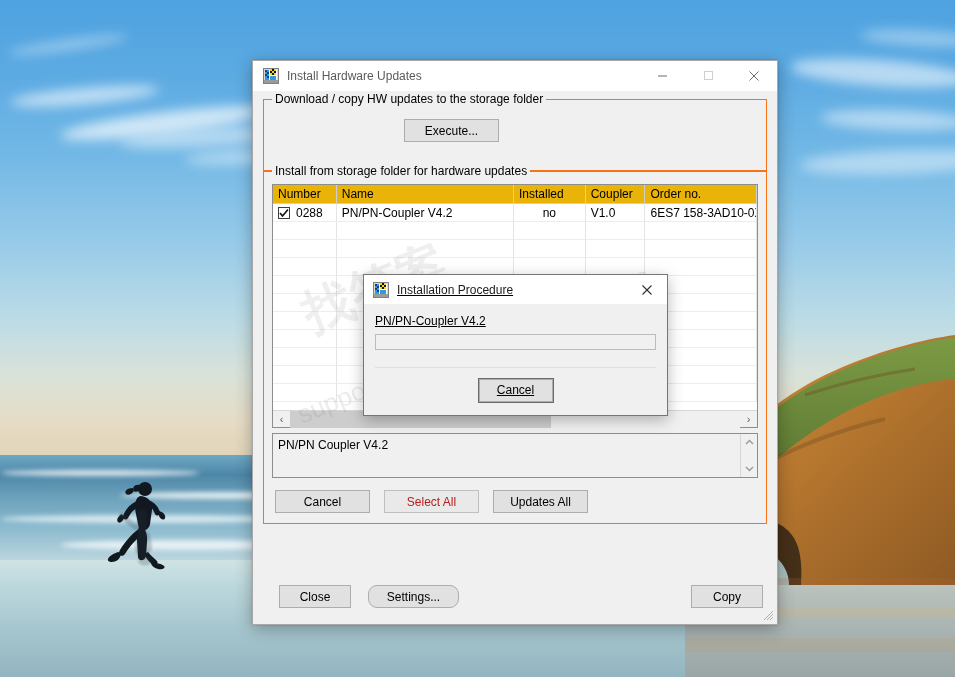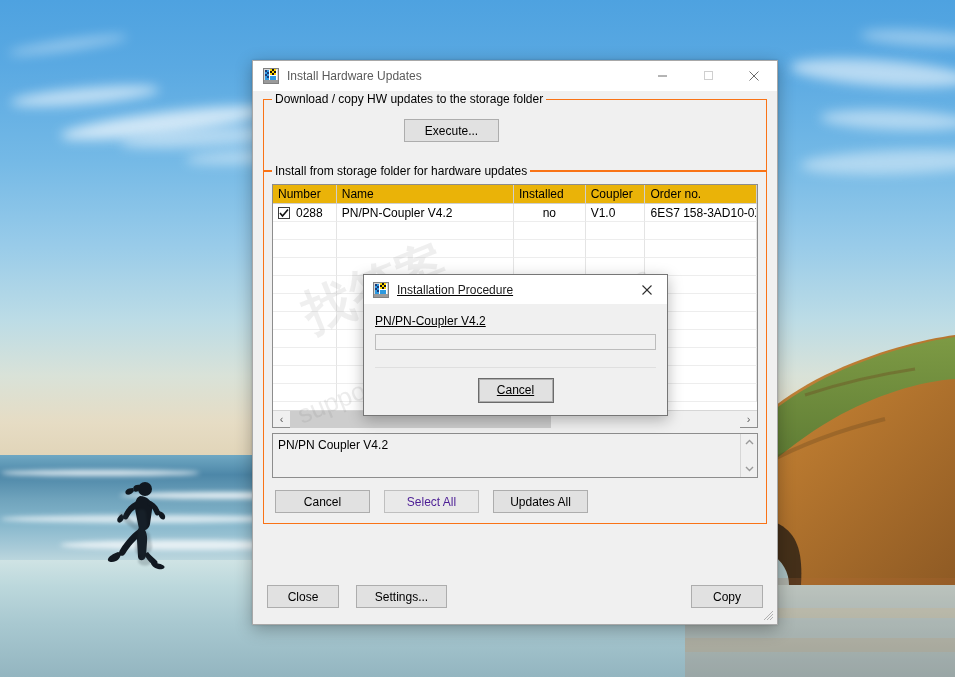--- a/index.html
+++ b/index.html
@@ -142,21 +142,21 @@
     border: 1px solid #adadad;
     font-family: "Liberation Sans", sans-serif;
     font-size: 12px;
     color: #000;
     height: 23px;
     padding: 0 6px;
     cursor: default;
     display: inline-flex; align-items: center; justify-content: center;
     white-space: nowrap;
   }
-  .btn.disabled { color: #4c1d95; border-color: #bfbfbf; background: #e9e9e9; }
+  .btn.disabled { color: #b91c1c; border-color: #bfbfbf; background: #e9e9e9; }
   .btn.focus { outline: 1px solid #6b6b6b; outline-offset: 0px; }
 
   
   .listwrap {
     border: 1px solid #8d8d8d;
     background: #ffffff;
     margin-top: 4px;
   }
   .lvheader { display: flex; height: 19px; background: #ffffff; }
   .lvh {
@@ -223,21 +223,21 @@
 
   .btnrow { display: flex; gap: 14px; margin: 12px 0 0 0; padding-left: 3px; }
   .btn-w { width: 95px; }
 
   .footer {
     position: absolute; left: 0; bottom: 0; width: 100%;
     height: 56px;
     background: #f0f0f0;
     border-top: 1px solid #f0f0f0;
   }
-  .footer-inner { position: relative; padding: 16px 14px 0 14px; display:flex; }
+  .footer-inner { position: relative; padding: 16px 14px 0 14px; display:flex;margin-left:12px; }
   .grip { position: absolute; right: 3px; bottom: 3px; width: 14px; height: 14px; }
 
   
   #modal {
     position: absolute;
     left: 363px; top: 274px;
     width: 305px; height: 142px;
     background: #f0f0f0;
     border: 1px solid #767676;
     box-shadow: 0 4px 14px rgba(0,0,0,0.28);
@@ -553,21 +553,21 @@
           <button class="btn btn-w">Cancel</button>
           <button class="btn btn-w disabled">Select All</button>
           <button class="btn btn-w">Updates All</button>
         </div>
       </div>
     </div>
 
     <div class="footer">
       <div class="footer-inner">
         <button class="btn" style="width:72px;">Close</button>
-        <button class="btn" style="width:91px; margin-left:17px;">Settings...</button>
+        <button class="btn" style="width:91px; margin-left:17px;border-radius:9px;">Settings...</button>
         <button class="btn" style="width:72px; margin-left:auto;">Copy</button>
       </div>
       <span class="grip">
         <svg width="14" height="14" viewBox="0 0 14 14">
           <g stroke="#b0b0b0" stroke-width="1">
             <line x1="13" y1="4" x2="4" y2="13"></line>
             <line x1="13" y1="7" x2="7" y2="13"></line>
             <line x1="13" y1="10" x2="10" y2="13"></line>
           </g>
         </svg>

